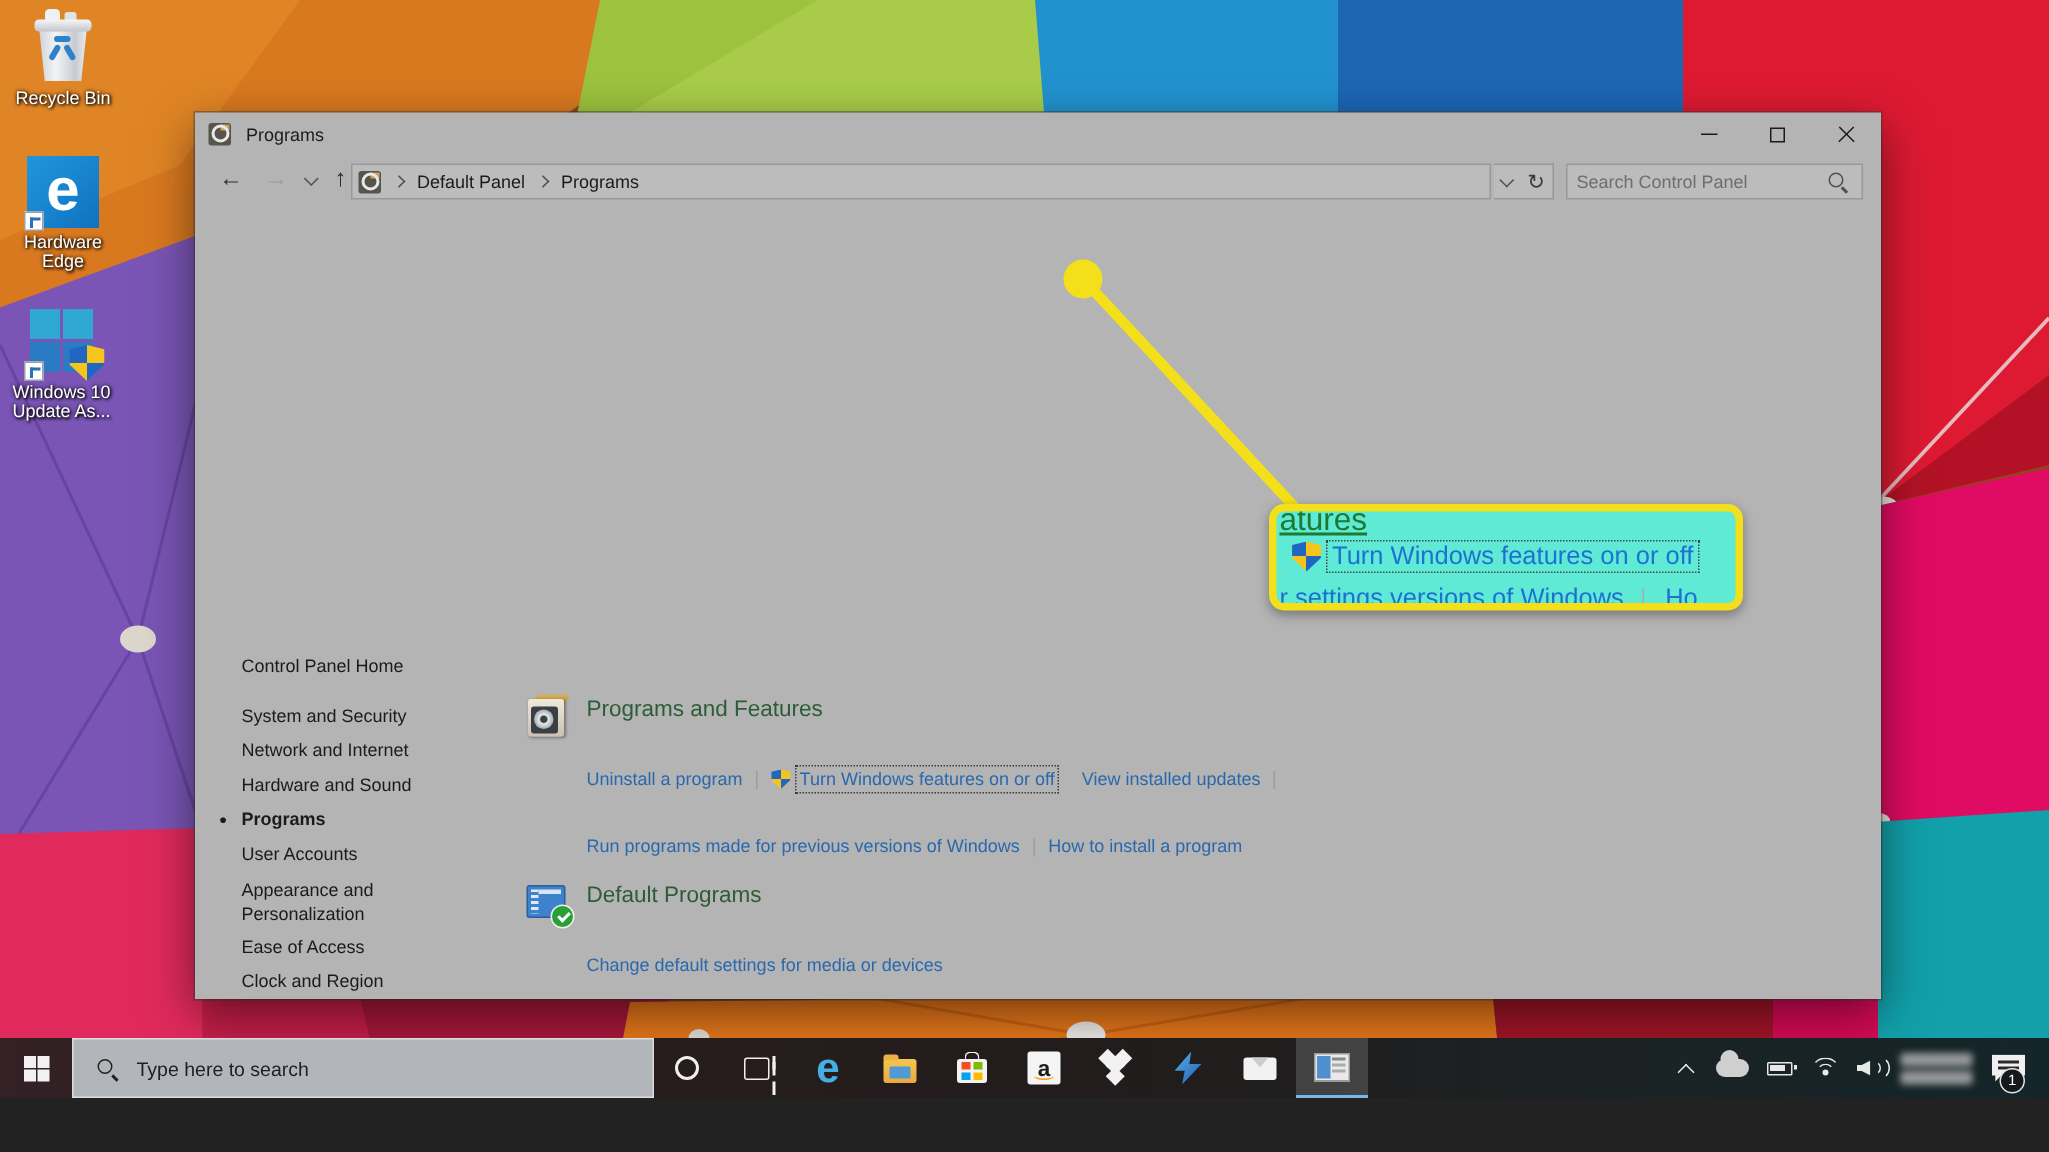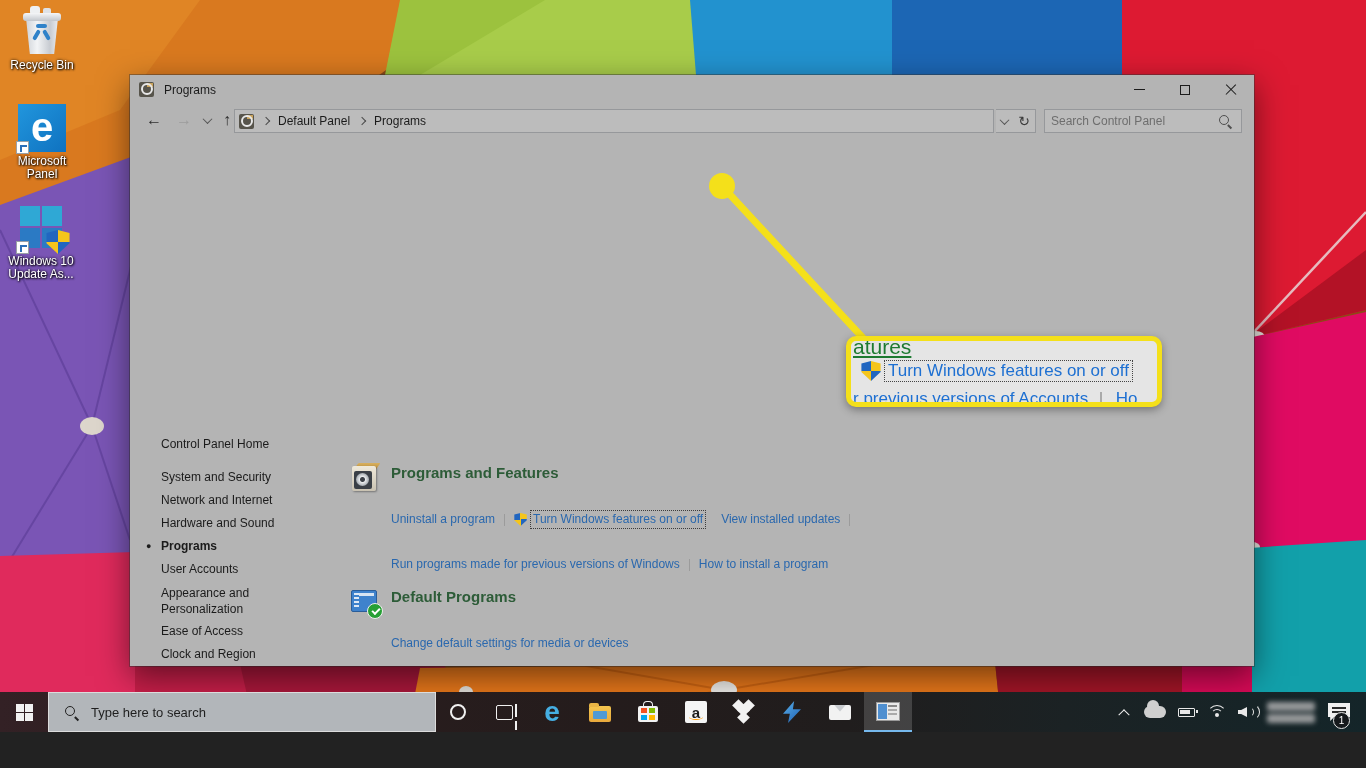--- a/index.html
+++ b/index.html
@@ -75,42 +75,42 @@
   .sidebar{width:220px;flex:0 0 auto;padding-top:18px;}
   .side-item{position:relative;padding-left:31px;line-height:23px;width:190px;cursor:pointer;}
   .side-item.first{margin-bottom:10px;}
   .side-item.wrap{width:165px;line-height:16px;padding-top:4px;padding-bottom:3px;}
   .side-item.active{font-weight:bold;}
   .side-item.active .bullet{position:absolute;left:16px;top:0;font-size:9px;}
   .content{flex:1;padding-top:24px;}
   .section{display:flex;margin-bottom:14px;}
   .sec-icon{width:30px;height:30px;flex:0 0 auto;margin-right:11px;position:relative;}
   .sec-text{padding-top:0;}
-  .sec-title{font-size:15px;color:#2d5c38;line-height:20px;cursor:pointer;font-weight:bold;}
+  .sec-title{font-size:15px;color:#2d5c38;line-height:20px;cursor:pointer;}
   .linkrow{display:flex;align-items:center;line-height:17px;color:#2a68ae;margin-top:28px;}
   .linkrow a{color:#2a68ae;text-decoration:none;cursor:pointer;display:inline-flex;align-items:center;}
   .sep{width:1px;height:12px;background:#9b9b9b;margin:0 9px;}
   .focus-dotted{outline:1px dotted #3c3c3c;padding:0 2px;}
   .shield.sm{width:13px;height:13px;margin-right:4px;flex:0 0 auto;}
   
   .pf-box{position:absolute;left:2px;top:3px;width:24px;height:25px;background:linear-gradient(180deg,#efe9da,#c9c2b2);border-radius:2px;box-shadow:1px 1px 2px rgba(0,0,0,.35);}
   .pf-top{position:absolute;left:6px;top:0px;width:22px;height:7px;background:linear-gradient(#d8b05e,#b98b3a);transform:skewX(-35deg);border-radius:1px;}
   .pf-panel{position:absolute;left:4px;top:8px;width:18px;height:18px;background:#3a3f46;border-radius:2px;}
   .pf-disc{position:absolute;left:6px;top:10px;width:13px;height:13px;border-radius:50%;background:radial-gradient(circle at 50% 50%,#3a3f46 0 2px,#e8eaec 3px,#9aa0a6 7px);}
   
   .dp-win{position:absolute;left:1px;top:3px;width:26px;height:22px;background:#3f82cc;border:1px solid #2a5d99;border-radius:2px;}
   .dp-lines{position:absolute;left:2px;top:2px;width:5px;height:16px;background:repeating-linear-gradient(#dfe9f5 0 2px,transparent 2px 4px);}
   .dp-bar{position:absolute;right:2px;top:2px;width:15px;height:3px;background:#d7e4f2;}
   .dp-check{position:absolute;right:-3px;bottom:-2px;width:16px;height:16px;background:#27a035;border-radius:50%;border:1.5px solid #f0f0f0;}
   .dp-check:before{content:"";position:absolute;left:3.5px;top:4px;width:6px;height:3px;border-left:2px solid #fff;border-bottom:2px solid #fff;transform:rotate(-45deg);}
 
   
   #connector{position:absolute;inset:0;z-index:5;pointer-events:none;}
   .callout{position:absolute;left:846px;top:336px;width:316px;height:71px;z-index:6;
-    background:#e5e5e5;border:5px solid #f4e01a;border-radius:10px;overflow:hidden;
+    background:#5eead4;border:5px solid #f4e01a;border-radius:10px;overflow:hidden;
     box-shadow:0 3px 8px rgba(0,0,0,.35);}
   .co-head{position:absolute;left:2px;top:-6px;font-size:21px;color:#1d7a30;text-decoration:underline;}
   .co-row{position:absolute;left:10px;top:20px;display:flex;align-items:center;}
   .shield.md{width:20px;height:20px;margin-right:4px;}
   .co-link{font-size:17px;color:#1e70d2;outline:1.5px dotted #444;padding:0 3px;white-space:nowrap;}
   .co-bottom{position:absolute;left:2px;top:48px;width:100%;display:flex;align-items:center;font-size:17px;color:#1e70d2;}
   .co-bottom .t1{text-decoration:underline;white-space:nowrap;}
   .co-bottom .sep2{width:1.5px;height:14px;background:#aaa;margin:0 14px 0 12px;}
   .co-bottom .t2{text-decoration:underline;}
 
@@ -244,21 +244,21 @@
 
   <div class="desk-icon" style="left:0px;top:104px;">
     <div class="di-art">
       <div class="edge-tile">
           <span class="edge-e">e</span>
         </div>
       <div class="shortcut">
           <i></i>
         </div>
     </div>
-    <div class="lbl" style="width:70px;margin-left:7px;">Microsoft Panel</div>
+    <div class="lbl" style="width:70px;margin-left:7px;">Hardware Edge</div>
   </div>
 
   <div class="desk-icon" style="left:0px;top:204px;">
     <div class="di-art">
       <div class="flag">
           <i class="f1"></i>
           <i class="f2"></i>
           <i class="f3"></i>
           <i class="f4"></i>
         </div>
@@ -386,21 +386,21 @@
     <circle cx="722" cy="186" r="13" fill="#f4e01a"></circle>
   </svg>
 
   <div class="callout">
     <div class="co-head">atures</div>
     <div class="co-row">
       <span class="shield md"></span>
       <span class="co-link">Turn Windows features on or off</span>
     </div>
     <div class="co-bottom">
-      <span class="t1">r previous versions of Accounts</span>
+      <span class="t1">r settings versions of Windows</span>
       <span class="sep2"></span>
       <span class="t2">Ho</span>
     </div>
   </div>
 
   <div class="taskbar">
     <div class="tb-cell">
       <div class="winlogo">
           <i></i>
           <i></i>

